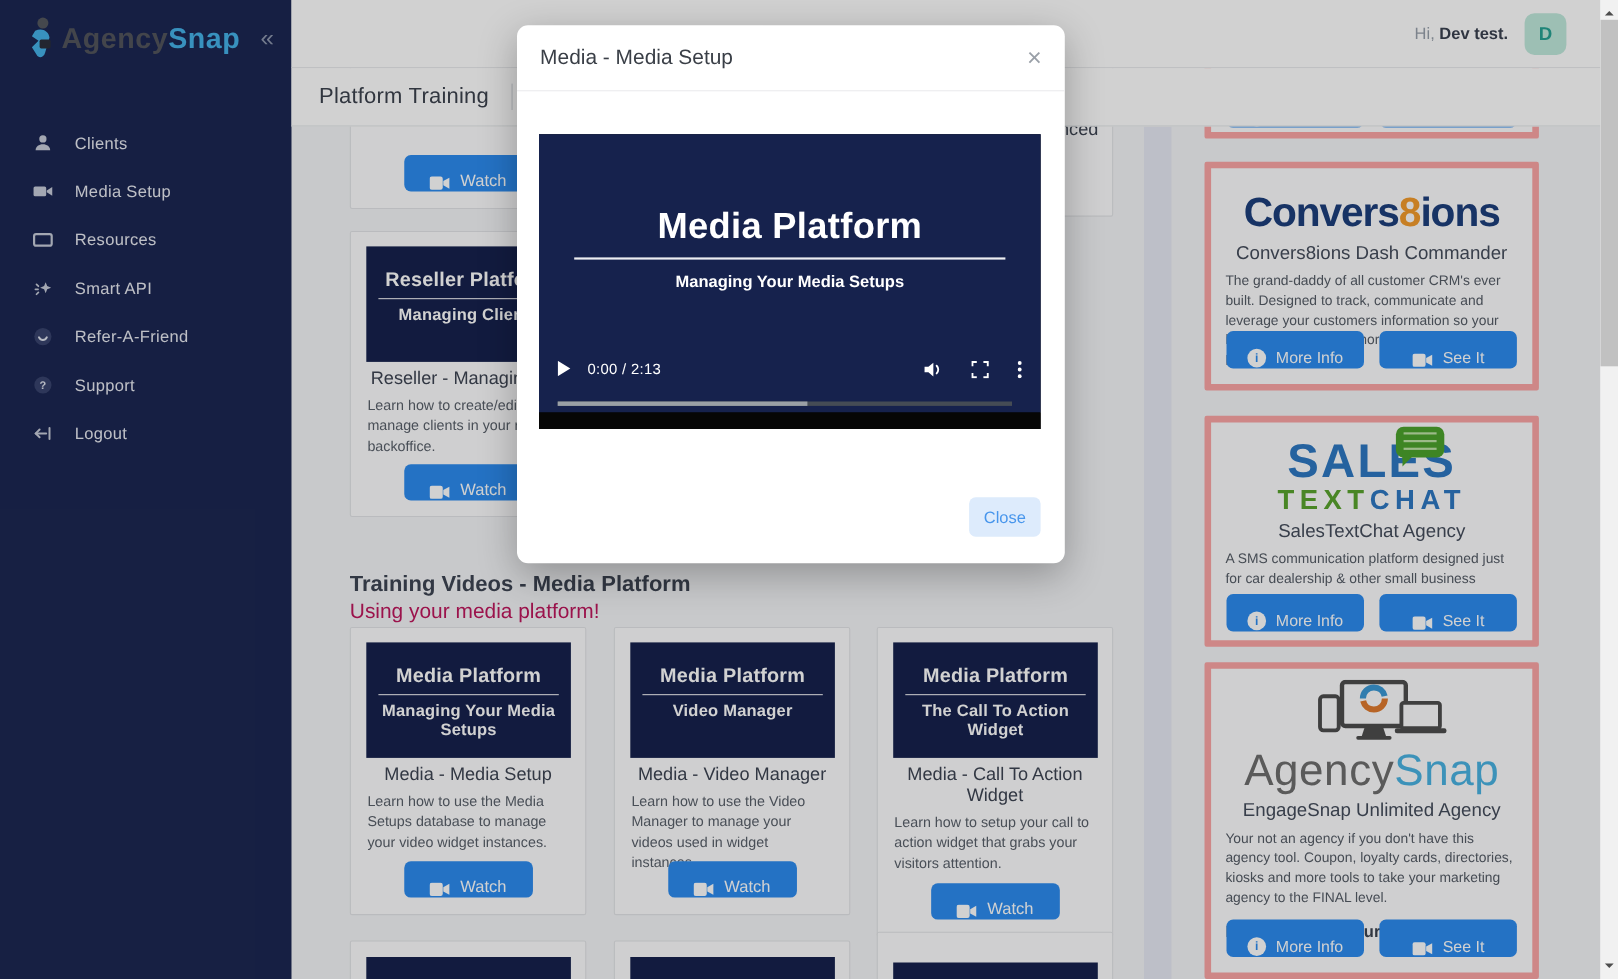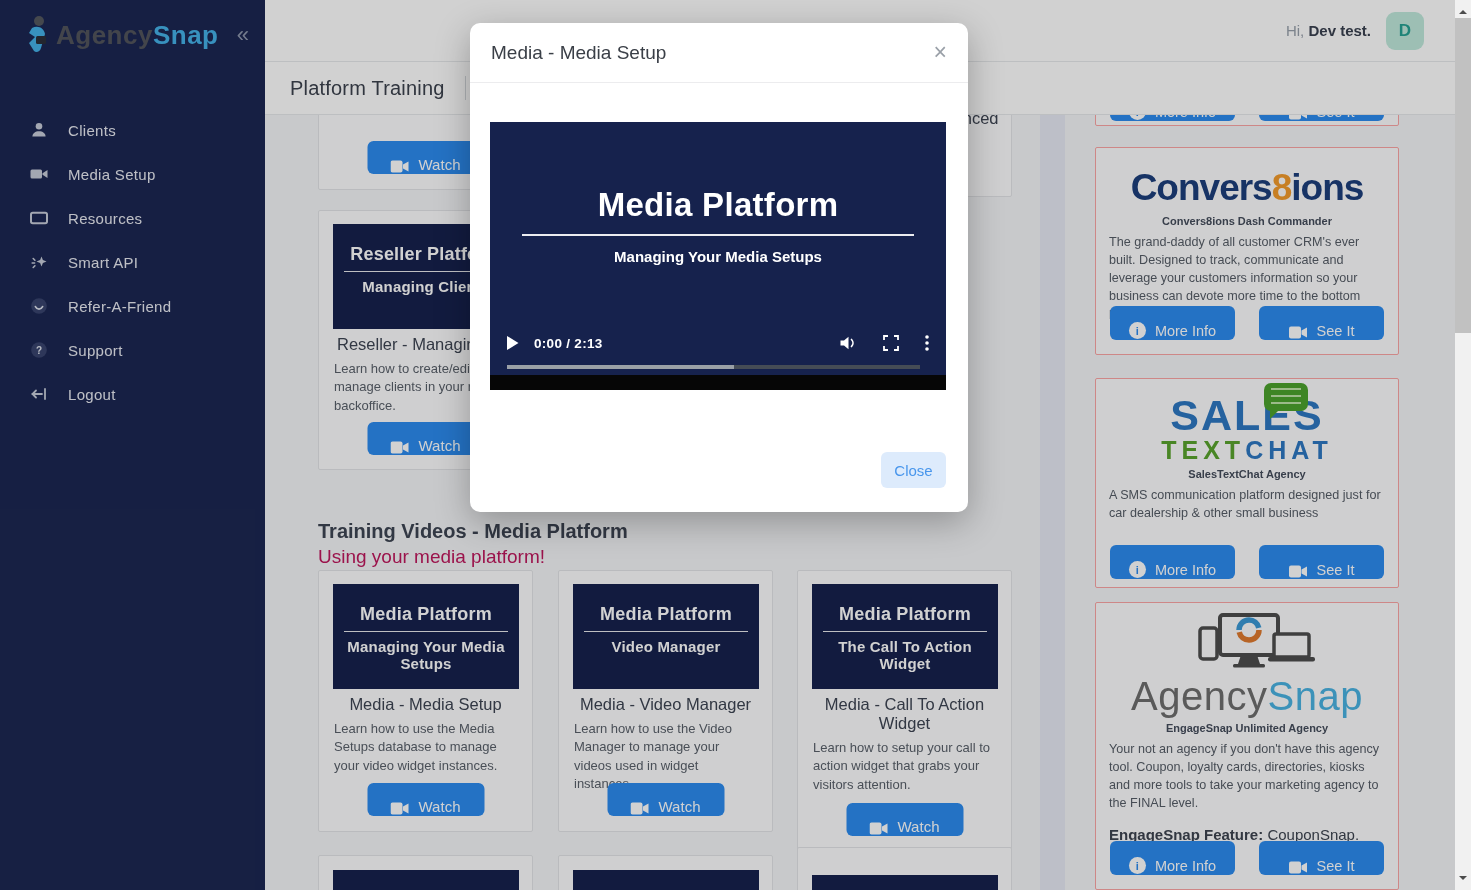--- a/index.html
+++ b/index.html
@@ -44,23 +44,23 @@
   .v-title.nowrap{white-space:nowrap;overflow:hidden;text-align:left;padding-left:18px;}
   .v-desc{position:absolute;top:149px;left:15px;right:13px;font-size:13px;color:#5a616b;line-height:1.42;}
   .tall .v-desc{top:168px;}
   .blue-btn{display:inline-flex;align-items:flex-end;justify-content:center;gap:9px;background:#2d8cf0;color:#fff;
             border:none;border-radius:6px;font-size:15px;font-family:"Liberation Sans",sans-serif;cursor:pointer;}
   .watch{position:absolute;bottom:15px;left:50%;transform:translateX(-50%);width:117px;height:33px;}
   .section-title{position:absolute;left:318px;top:520px;font-size:20px;font-weight:bold;color:#3e4553;}
   .section-sub{position:absolute;left:318px;top:546px;font-size:19px;color:#be185d;}
 
   
-  .product{position:absolute;left:1095px;width:304px;background:#fdfdfe;border:1px solid #fca5a5;
+  .product{position:absolute;left:1095px;width:304px;background:#fdfdfe;border:6px solid #fca5a5;
            border-radius:2px;box-sizing:border-box;overflow:hidden;}
-  .p-title{margin-top:5px;text-align:center;font-size:11px;color:#454d5c;font-weight:bold;}
+  .p-title{margin-top:5px;text-align:center;font-size:17px;color:#454d5c;}
   .p-desc{margin:6px 13px 0;font-size:12.6px;color:#565d67;line-height:1.44;}
   .p-feature{margin:13px 13px 0;font-size:15px;color:#3d4450;}
   .btn-row{position:absolute;left:14px;right:14px;display:flex;justify-content:space-between;}
   .pbtn{width:125px;height:34px;font-size:14.5px;}
   .info-icon{width:17px;height:17px;border-radius:50%;background:#fff;color:#2d8cf0;font-weight:bold;
              font-size:11px;display:inline-flex;align-items:center;justify-content:center;}
   .conv-logo{margin-top:18px;text-align:center;font-size:37px;font-weight:bold;color:#1d3f7c;line-height:44px;letter-spacing:-1px;}
   .conv-8{color:#f39c2c;}
   .sales-logo{margin-top:14px;text-align:center;position:relative;}
   .sales-l1{font-size:43px;line-height:44px;font-weight:bold;color:#2e78c2;letter-spacing:2px;}
@@ -81,22 +81,22 @@
   .modal{position:absolute;left:470px;top:23px;width:498px;height:489px;background:#fff;border-radius:10px;
          z-index:100;box-shadow:0 10px 35px rgba(0,0,0,.28);}
   .modal-header{height:59px;border-bottom:1px solid #ececee;display:flex;align-items:center;padding:0 21px;}
   .modal-title{font-size:19px;color:#3a3f47;}
   .modal-x{margin-left:auto;color:#9aa0a8;font-size:23px;line-height:1;cursor:pointer;}
   .video{position:absolute;left:20px;top:99px;width:456px;height:268px;background:#000;}
   .v-poster{position:absolute;left:0;top:0;right:0;height:253px;background:#16224d;color:#fff;text-align:center;}
   .vp-title{font-size:33px;font-weight:bold;margin-top:64px;letter-spacing:.3px;}
   .vp-line{width:86%;height:2px;background:rgba(255,255,255,.92);margin:10px auto 12px;}
   .vp-sub{font-size:15px;font-weight:bold;}
-  .v-controls{position:absolute;left:0;right:0;top:206px;height:30px;display:flex;align-items:center;
-              padding:0 17px;color:#fff;box-sizing:border-box;font-weight:bold;}
+  .v-controls{position:absolute;left:0;right:0;top:206px;height:30px;display:flex;align-items:flex-start;
+              padding:0 17px;color:#fff;box-sizing:border-box;}
   .v-time{font-size:13.5px;margin-left:15px;letter-spacing:.3px;}
   .v-right{margin-left:auto;display:flex;align-items:center;gap:26px;}
   .v-progress{position:absolute;left:17px;right:26px;top:243px;height:4px;background:#454c55;}
   .v-buffer{width:55%;height:100%;background:#9aa0a6;}
   .v-bottom{position:absolute;left:0;right:0;bottom:0;height:15px;background:#060606;}
   .close-btn{position:absolute;right:22px;bottom:24px;width:65px;height:36px;background:#ddebfc;color:#4896ec;
              border:none;border-radius:6px;font-size:15px;font-family:"Liberation Sans",sans-serif;cursor:pointer;}
 
   
   .scrollbar{position:absolute;left:1455px;top:0;width:16px;height:890px;background:#f1f1f1;z-index:300;}

